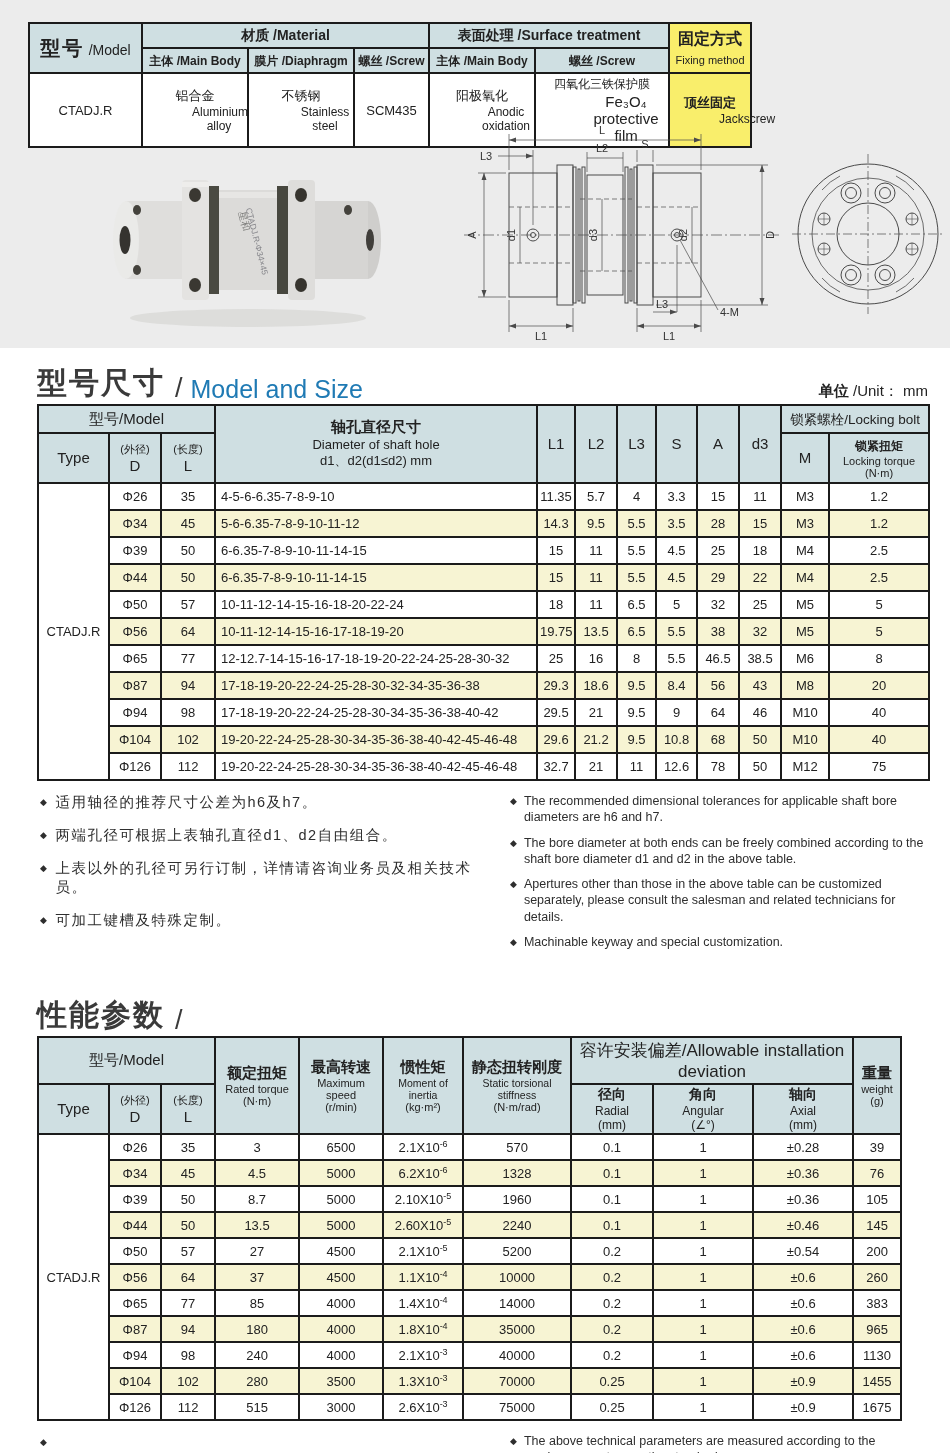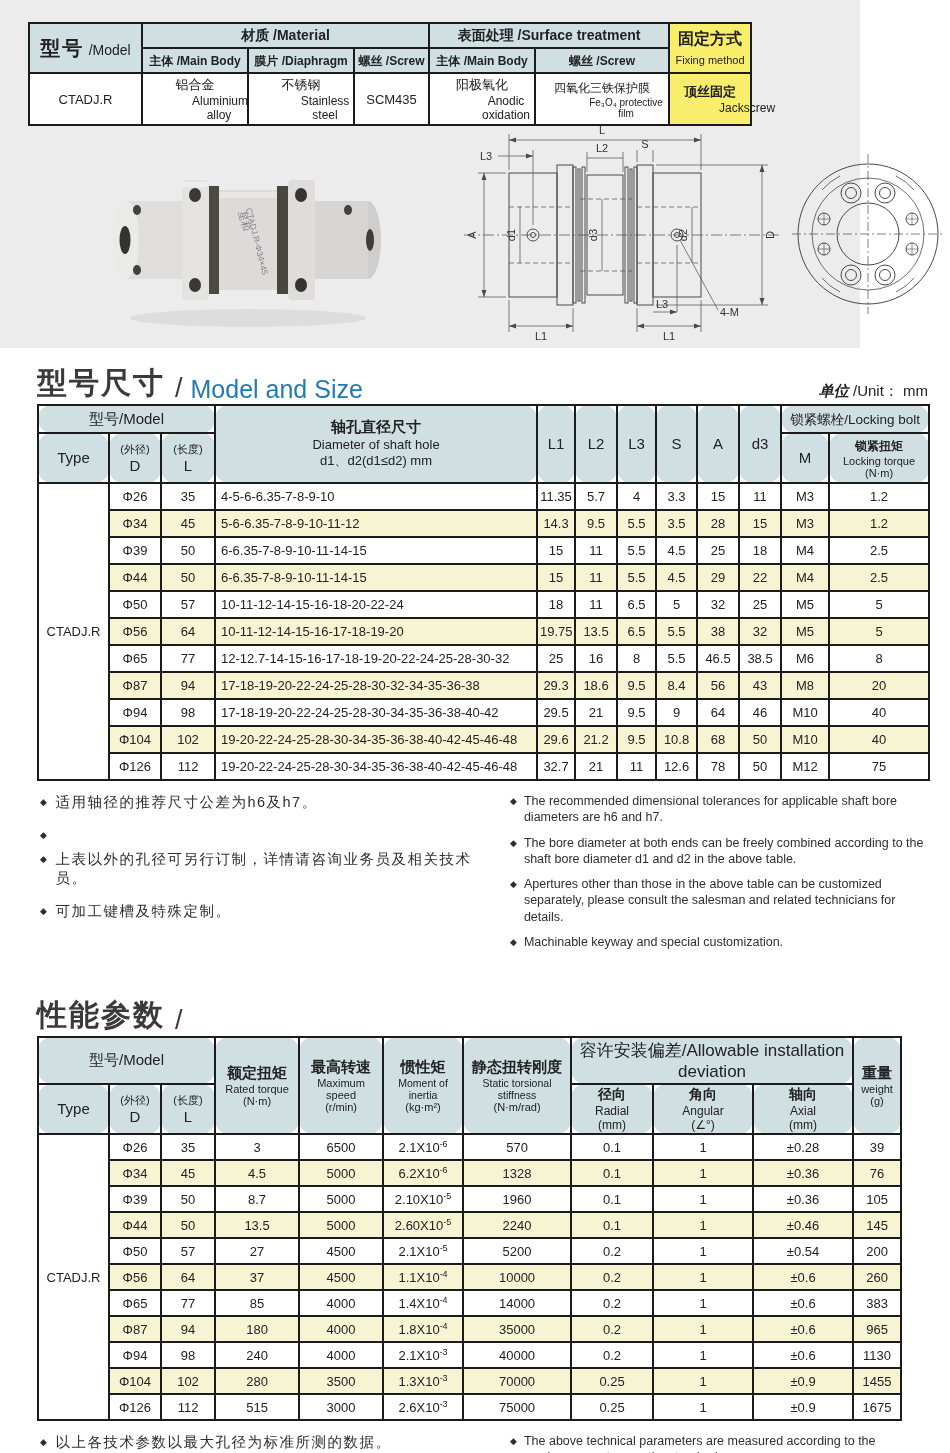--- a/index.html
+++ b/index.html
@@ -1,20 +1,20 @@
 <!DOCTYPE html>
 <html><head>
 <meta charset="utf-8">
 <style>
   * { box-sizing: border-box; margin: 0; padding: 0; }
   html,body { width: 950px; background:#fff; font-family:"Liberation Sans","DejaVu Sans",sans-serif; color:#222; }
   body { height: 1453px; overflow: hidden; }
 
   
-  .top-band { position:relative; width:860px; height:348px; background:#ececec; }
+  .top-band { position:relative; width:950px; height:348px; background:#ececec; }
 
   
   .spec-table { position:absolute; left:28px; top:22px; width:722px; border-collapse:collapse; table-layout:fixed; background:#fff; }
   .spec-table th, .spec-table td { border:2px solid #1b1b1b; text-align:center; vertical-align:middle; padding:2px 1px; }
   .spec-table th { background:#cfdfe2; font-weight:normal; }
   .spec-th-zh { font-size:14px; font-weight:bold; }
   .model-cell .zh { font-size:20px; font-weight:bold; letter-spacing:2px; }
   .model-cell .en { font-size:14px; }
   .fix-cell { background:#f9ee6b !important; }
   .fix-cell .zh { font-size:16px; font-weight:bold; }
@@ -30,26 +30,26 @@
   .front-wrap  { position:absolute; left:788px; top:142px; width:160px; height:185px; }
   svg { display:block; }
   .dimtext { font-size:11px; fill:#333; font-family:"Liberation Sans",sans-serif; }
 
   
   .section-head { display:flex; align-items:flex-end; margin:12px 22px 0 37px; height:44px; }
   .t-zh { font-size:30px; font-weight:bold; color:#3a3a3a; letter-spacing:2px; }
   .t-sep { font-size:27px; color:#3a3a3a; margin:0 8px 0 10px; font-weight:300; }
   .t-en { font-size:25px; color:#1f7ab4; }
   .unit-label { margin-left:auto; font-size:15px; color:#222; padding-bottom:3px; }
-  .unit-label .zh { font-weight:bold;font-style:italic; }
+  .unit-label .zh { font-weight:bold; }
 
   
   .data-table { border-collapse:collapse; table-layout:fixed; margin-left:37px; background:#fff; }
   .data-table th, .data-table td { border:2px solid #1b1b1b; text-align:center; vertical-align:middle; padding:1px 2px; }
-  .data-table th { background:#cfdfe2; font-weight:normal;border-radius:14px; }
+  .data-table th { background:#cfdfe2; font-weight:normal; }
   .size-table  { width:891px; }
   .perf-table  { width:852px; }
   .hd-zh  { display:block; font-size:14px; font-weight:bold; }
   .hd-zh15{ display:block; font-size:15px; font-weight:bold; }
   .hd-en  { display:block; font-size:11px; }
   .hd-big { font-size:15px; }
   .hd-small { display:block; font-size:11px; }
   .size-table thead tr:first-child th { height:28px; }
   .size-table thead tr:last-child  th { height:50px; }
   .perf-table thead tr:first-child th { height:32px; }
@@ -116,21 +116,21 @@
             <span class="zh">不锈钢</span>
             <span class="en">Stainless steel</span>
           </td>
       <td><span class="one-line">SCM435</span></td>
       <td>
             <span class="zh">阳极氧化</span>
             <span class="en">Anodic oxidation</span>
           </td>
       <td>
             <span class="zh" style="font-size:12px">四氧化三铁保护膜</span>
-            <span class="en" style="font-size:10px">Fe₃O₄ protective film</span>
+            <span class="en" style="font-size:15px">Fe₃O₄ protective film</span>
           </td>
       <td class="fix-cell">
             <span class="zh" style="font-size:13px">顶丝固定</span>
             <span class="en" style="font-size:12px">Jackscrew</span>
           </td>
     </tr>
   </tbody>
     </table>
 
   <div class="photo-wrap">
@@ -498,20 +498,21 @@
 </table>
 
 <div class="notes-row">
   <ul class="notes-zh">
       <li>
         <span class="bullet">◆</span>
         <span>适用轴径的推荐尺寸公差为h6及h7。</span>
       </li>
       <li>
         <span class="bullet">◆</span>
+        <span>两端孔径可根据上表轴孔直径d1、d2自由组合。</span>
       </li>
       <li>
         <span class="bullet">◆</span>
         <span>上表以外的孔径可另行订制，详情请咨询业务员及相关技术员。</span>
       </li>
       <li>
         <span class="bullet">◆</span>
         <span>可加工键槽及特殊定制。</span>
       </li>
     </ul>
@@ -759,21 +760,20 @@
     <td>±0.9</td>
     <td>1675</td>
   </tr>
 </tbody>
 </table>
 
 <div class="notes-row perf-notes">
   <ul class="notes-zh">
       <li>
         <span class="bullet">◆</span>
-        <span>以上各技术参数以最大孔径为标准所测的数据。</span>
       </li>
       <li>
         <span class="bullet">◆</span>
         <span>偏心、偏角、轴向振幅均为单项容许值。</span>
       </li>
     </ul>
   <ul class="notes-en">
       <li>
         <span class="bullet">◆</span>
         <span>The above technical parameters are measured according to the maximum aperture as the standard.</span>

